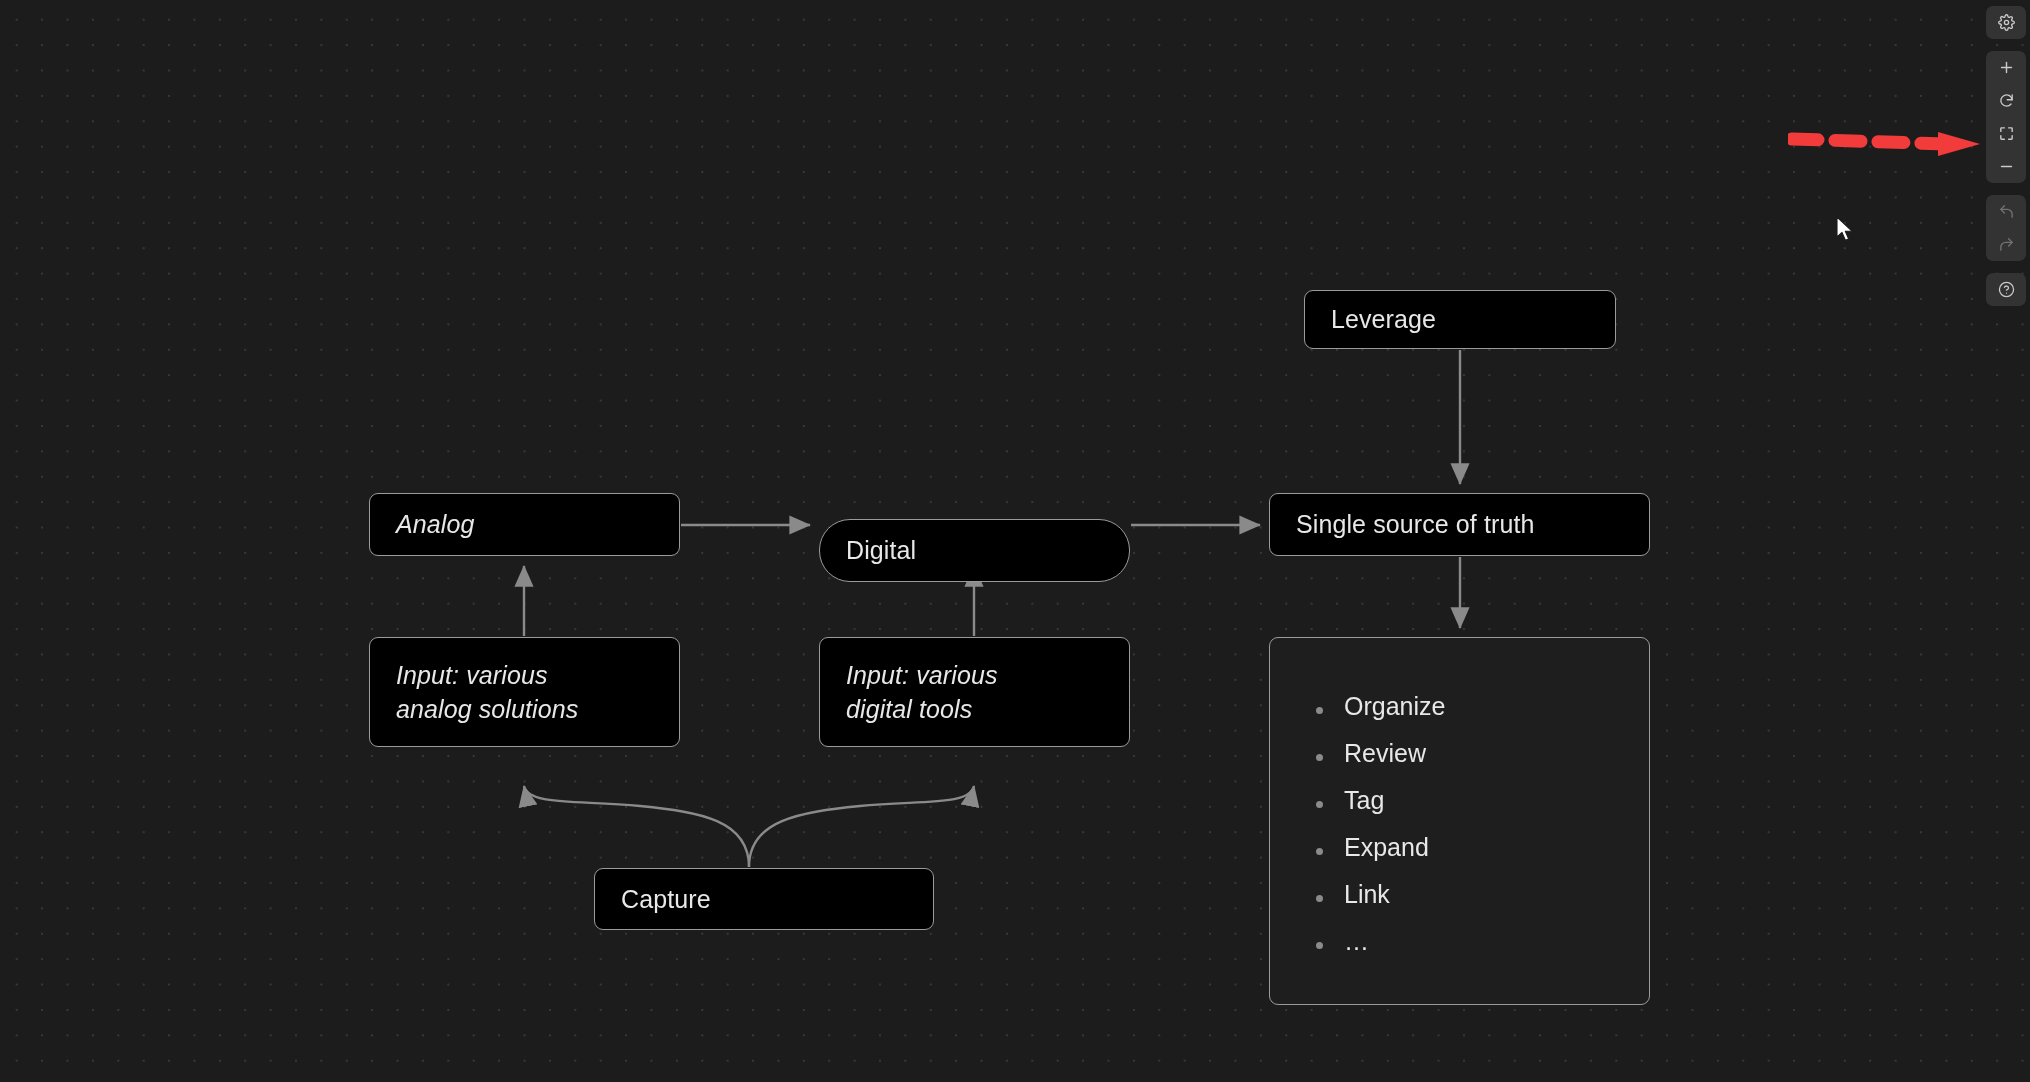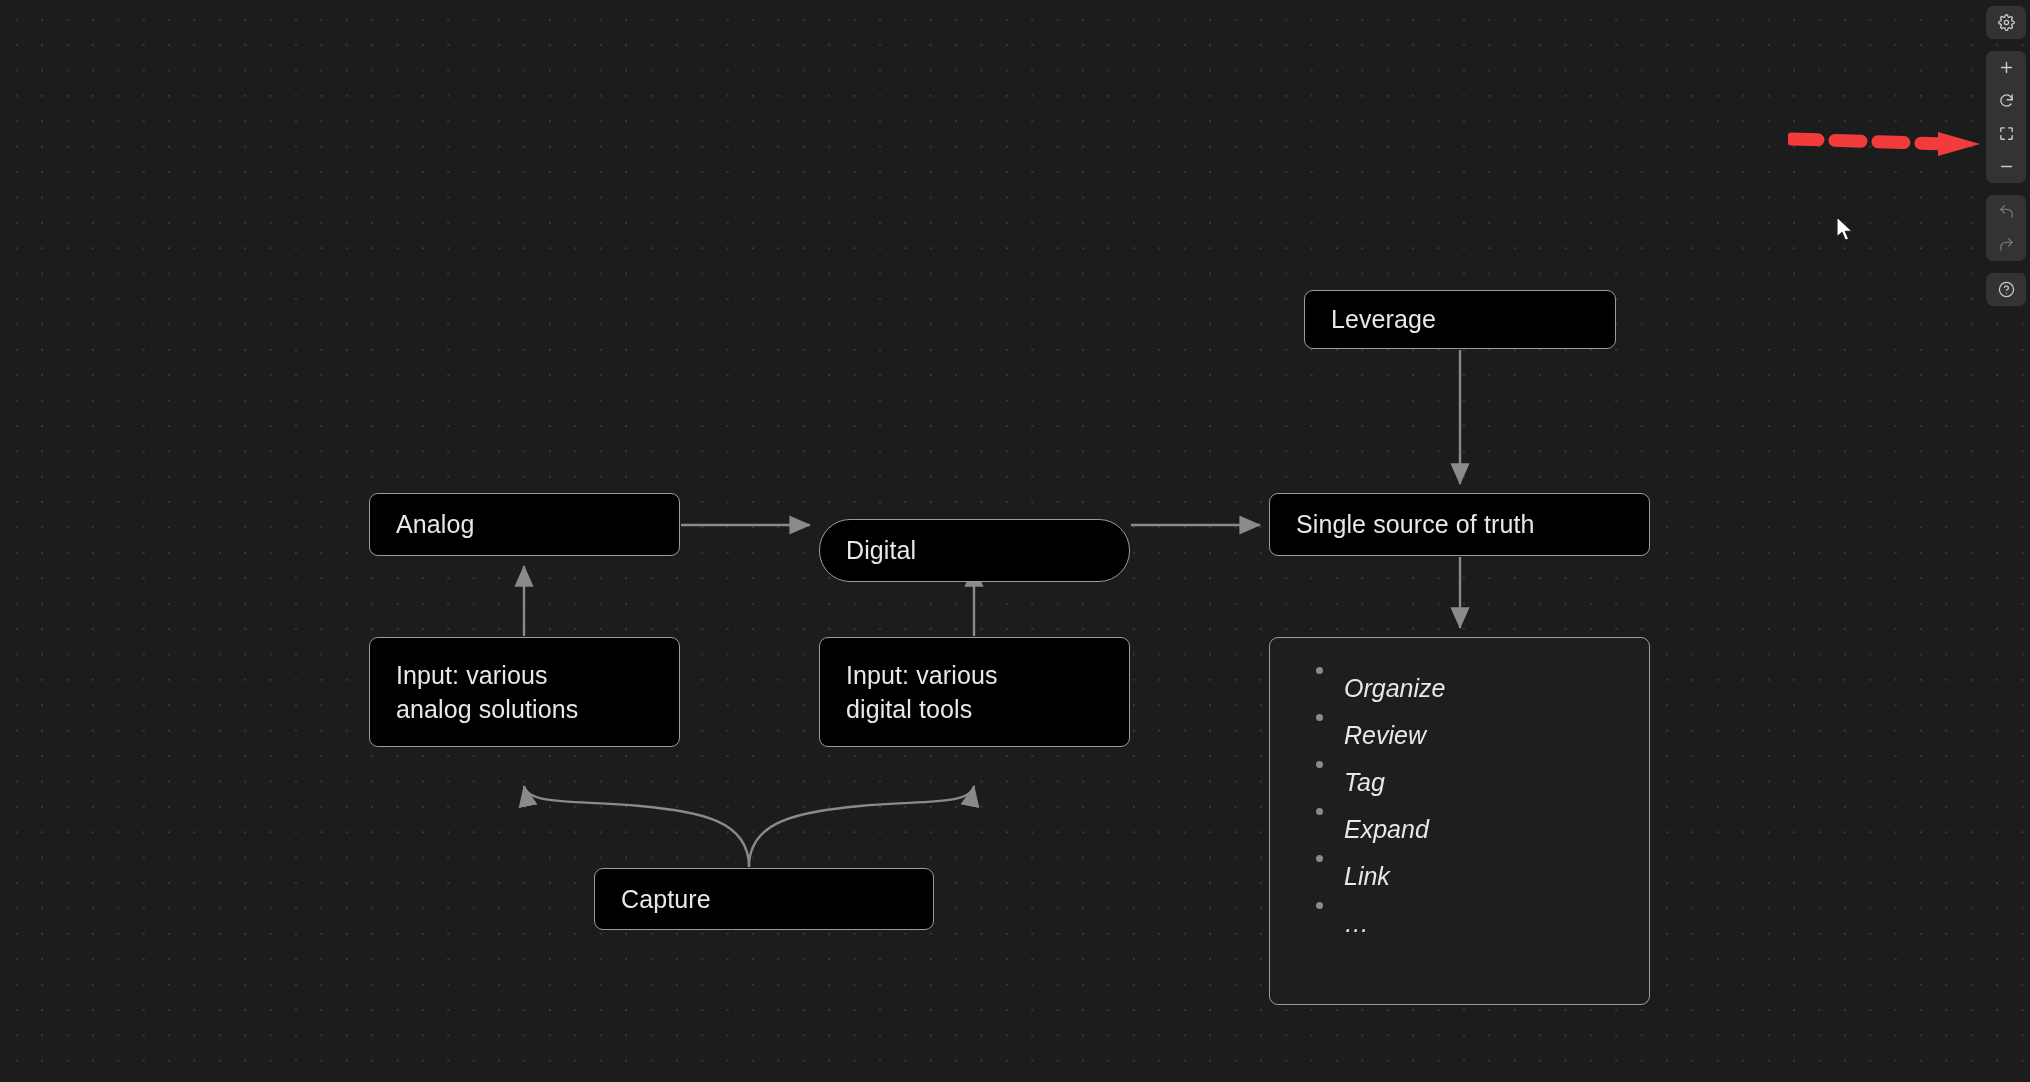--- a/index.html
+++ b/index.html
@@ -46,40 +46,39 @@
     border-radius: 9px;
     display: flex;
     align-items: center;
     color: #e8e8e8;
     font-size: 25px;
     line-height: 1.38;
     letter-spacing: 0.1px;
     padding: 0 26px;
     white-space: pre-line;
   }
-  .node.multiline { align-items: center; }
+  .node.multiline { align-items: center; font-style: italic; }
 
   
   #node-actions {
     position: absolute;
     background: #1e1e1e;
     border: 1.6px solid #9b9b9b;
     border-radius: 9px;
     display: flex;
     flex-direction: column;
     justify-content: flex-start;
     padding: 36px 0 0 46px;
   }
   #node-actions .bullet-row {
     display: flex;
-    align-items: flex-start;
+    align-items: flex-end;
     height: 47px;
     color: #e8e8e8;
     font-size: 25px;
-    font-style: italic;
   }
   #node-actions .bullet-dot {
     width: 7px;
     height: 7px;
     border-radius: 50%;
     background: #8b8b8b;
     margin-right: 21px;
     flex: 0 0 auto;
     position: relative;
     top: -7px;
@@ -184,21 +183,21 @@
 
     <g>
       <path d="M 749,867 C 749,820 800,812 860,806 C 920,800 970,806 974,786" fill="none" stroke="#8a8a8a" stroke-width="2.4" marker-end="url(#arrowhead)"></path>
     </g>
   </svg>
 
   <div class="node" id="node-leverage" style="left:1304px; top:290px; width:312px; height:59px;">
     <span>Leverage</span>
   </div>
 
-  <div class="node" id="node-analog" style="left:369px; top:493px; width:311px; height:63px;">
+  <div class="node" id="node-analog" style="left:369px; top:493px; width:311px; height:63px;font-style:italic;">
     <span>Analog</span>
   </div>
 
   <div class="node" id="node-digital" style="left:819px; top:519px; width:311px; height:63px;border-radius:31px;">
     <span>Digital</span>
   </div>
 
   <div class="node" id="node-single-source" style="left:1269px; top:493px; width:381px; height:63px;">
     <span>Single source of truth</span>
   </div>

